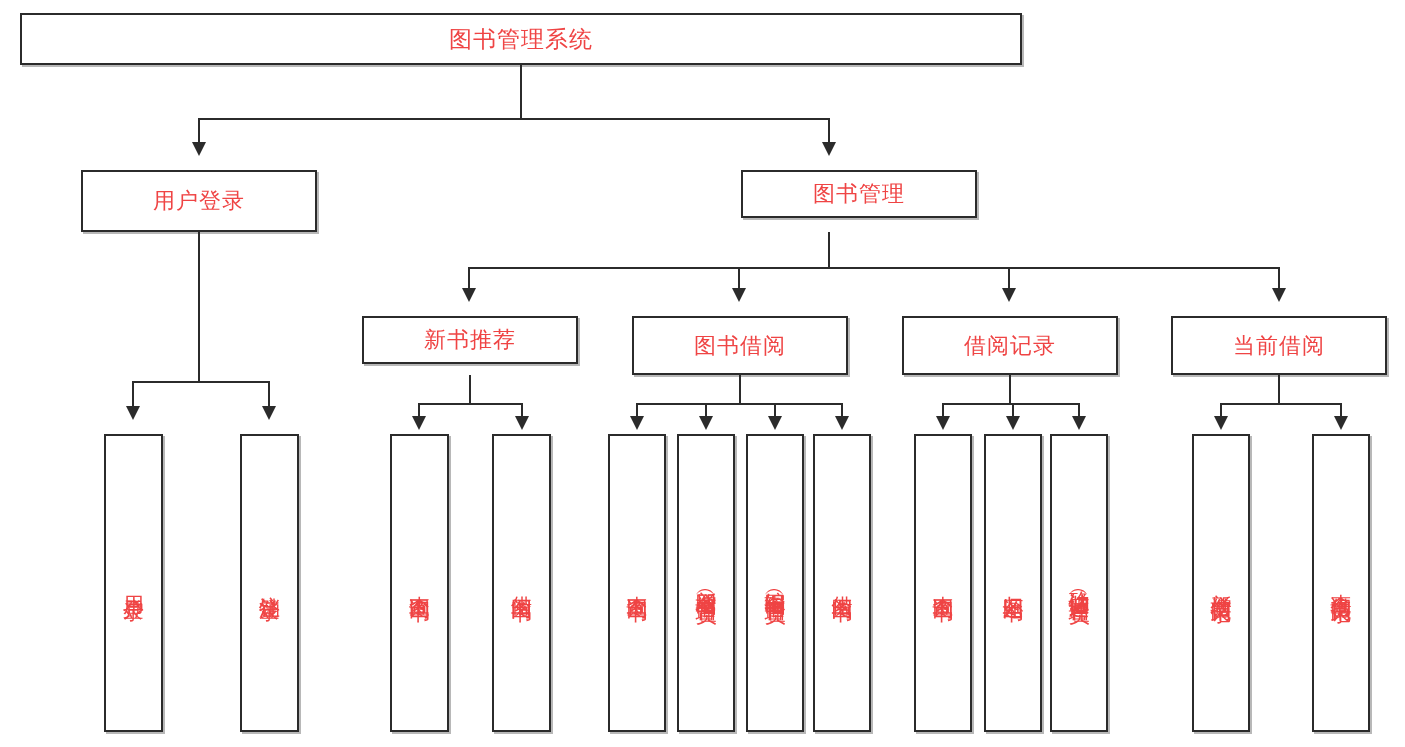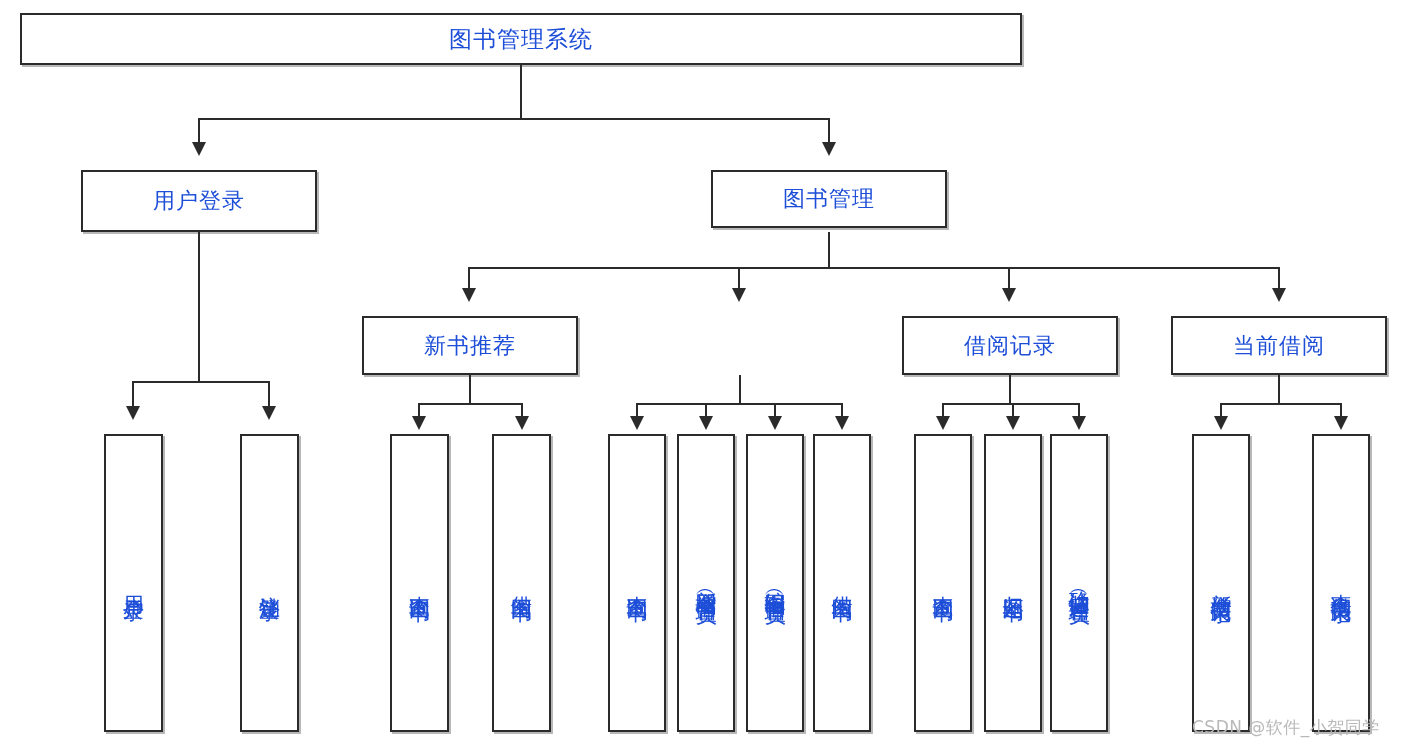--- a/index.html
+++ b/index.html
@@ -25,21 +25,21 @@
     box-shadow: 2px 2px 0 rgba(0,0,0,0.28);
     display: flex;
     align-items: center;
     justify-content: center;
     color: #1a1a1a;
   }
   .node .label {
     display: block;
     text-align: right;
     line-height: 1.15;
-    color: #1d4ed8;
+    color: #ef4444;
   }
 
   
   .node.h .label {
     font-size: 22px;
     letter-spacing: 1px;
     white-space: nowrap;
   }
   .node.root .label { font-size: 23px; }
 
@@ -98,21 +98,21 @@
   <div class="ln h" style="left:198px; top:118px; width:632px; height:2px;"></div>
   <div class="ln v" style="left:198px; top:118px; width:2px; height:28px;"></div>
   <div class="arrow" style="left:192px; top:142px;"></div>
   <div class="ln v" style="left:828px; top:118px; width:2px; height:28px;"></div>
   <div class="arrow" style="left:822px; top:142px;"></div>
 
   <div class="node h" style="left:81px; top:170px; width:236px; height:62px;">
     <span class="label">用户登录</span>
   </div>
 
-  <div class="node h" style="left:711px; top:170px; width:236px; height:58px;">
+  <div class="node h" style="left:741px; top:170px; width:236px; height:48px;">
     <span class="label">图书管理</span>
   </div>
 
   <div class="ln v" style="left:198px; top:232px; width:2px; height:150px;"></div>
   <div class="ln h" style="left:132px; top:381px; width:137px; height:2px;"></div>
   <div class="ln v" style="left:132px; top:381px; width:2px; height:28px;"></div>
   <div class="arrow" style="left:126px; top:406px;"></div>
   <div class="ln v" style="left:268px; top:381px; width:2px; height:28px;"></div>
   <div class="arrow" style="left:262px; top:406px;"></div>
 
@@ -120,22 +120,25 @@
   <div class="ln h" style="left:468px; top:267px; width:812px; height:2px;"></div>
   <div class="ln v" style="left:468px; top:267px; width:2px; height:24px;"></div>
   <div class="arrow" style="left:462px; top:288px;"></div>
   <div class="ln v" style="left:738px; top:267px; width:2px; height:24px;"></div>
   <div class="arrow" style="left:732px; top:288px;"></div>
   <div class="ln v" style="left:1008px; top:267px; width:2px; height:24px;"></div>
   <div class="arrow" style="left:1002px; top:288px;"></div>
   <div class="ln v" style="left:1278px; top:267px; width:2px; height:24px;"></div>
   <div class="arrow" style="left:1272px; top:288px;"></div>
 
-  <div class="node h" style="left:362px; top:316px; width:216px; height:59px;">
+  <div class="node h" style="left:362px; top:316px; width:216px; height:48px;">
     <span class="label">新书推荐</span>
+  </div>
+  <div class="node h" style="left:632px; top:316px; width:216px; height:59px;">
+    <span class="label">图书借阅</span>
   </div>
   <div class="node h" style="left:902px; top:316px; width:216px; height:59px;">
     <span class="label">借阅记录</span>
   </div>
   <div class="node h" style="left:1171px; top:316px; width:216px; height:59px;">
     <span class="label">当前借阅</span>
   </div>
 
   <div class="ln v" style="left:469px; top:375px; width:2px; height:29px;"></div>
   <div class="ln h" style="left:418px; top:403px; width:104px; height:2px;"></div>
@@ -208,15 +211,14 @@
     <span class="label">确认归还（管理员）</span>
   </div>
 
   <div class="node v" style="left:1192px; top:434px; width:58px; height:298px;">
     <span class="label">新增借阅记录</span>
   </div>
   <div class="node v" style="left:1312px; top:434px; width:58px; height:298px;">
     <span class="label">查询借阅记录</span>
   </div>
 
-  <div id="watermark" style="left:1192px; top:716px;">CSDN @软件_小贺同学</div>
 
 </div>
 
 </body></html>

